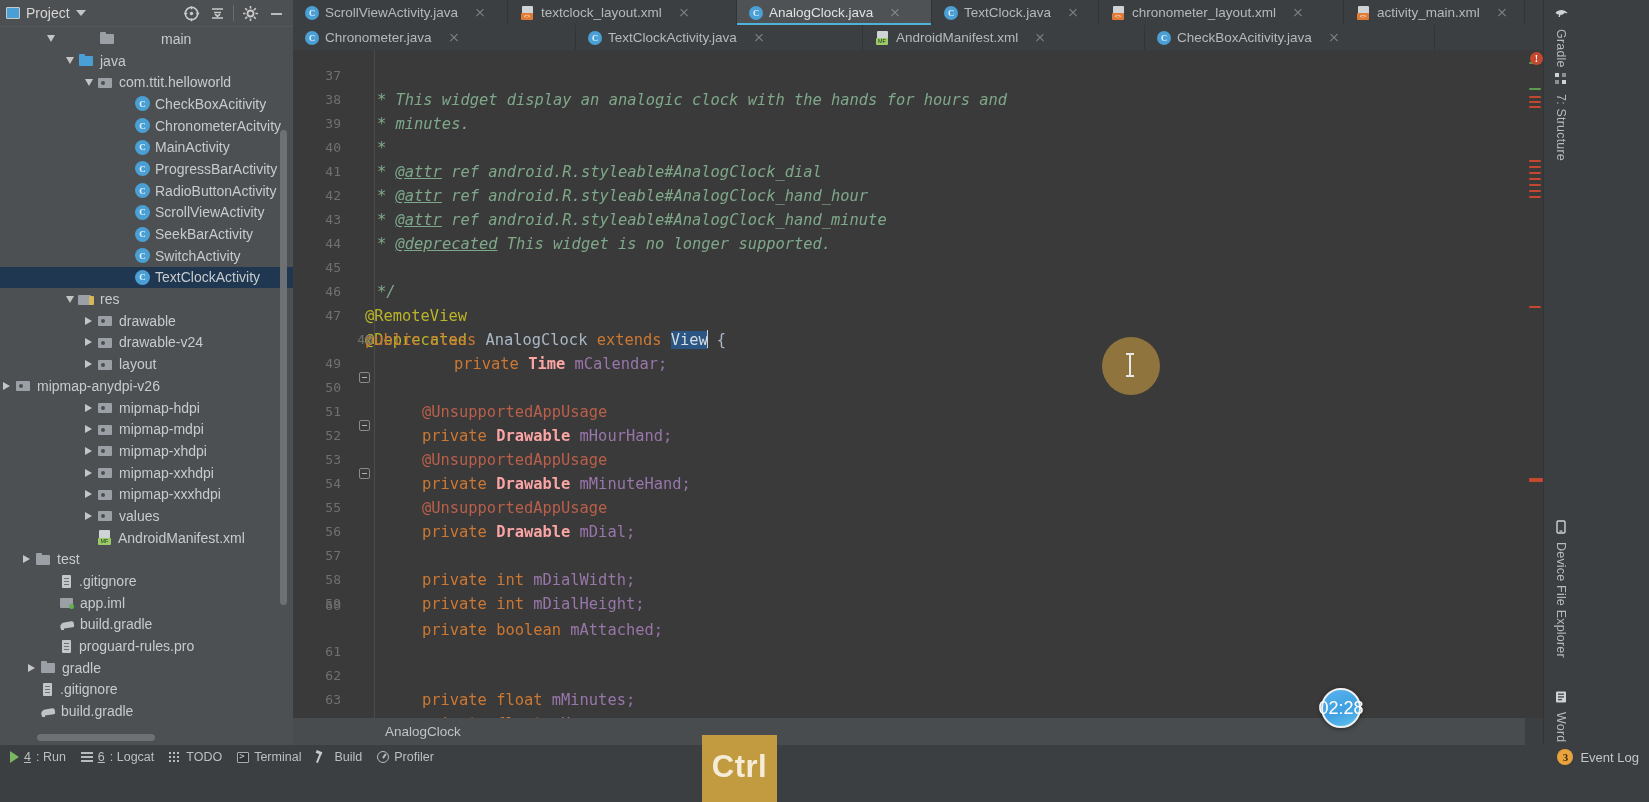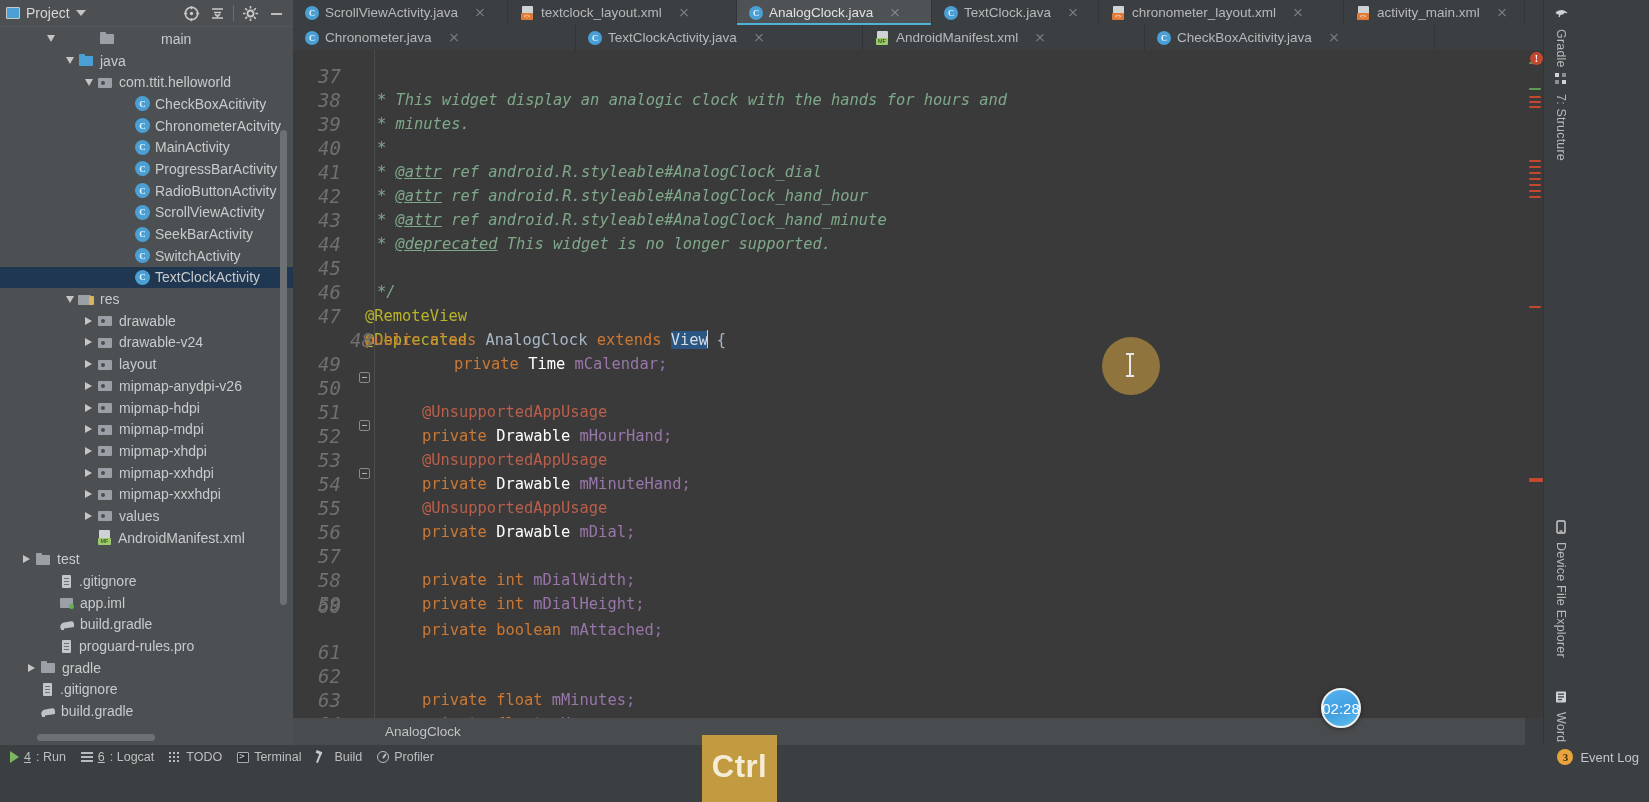--- a/index.html
+++ b/index.html
@@ -215,34 +215,34 @@
     background: #3a3a3a; border-right: 1px solid #4b4b4b;
   }
   #code {
     position: absolute; left: 0; top: 0; width: 1232px; height: 668px;
     font-family: "DejaVu Sans Mono", monospace;
     font-size: 15.4px;
   }
   .cline { position: relative; height: 24px; line-height: 24px; white-space: pre; }
   .lnum {
     position: absolute; left: 0; width: 48px; text-align: right;
-    color: #707070; font-size: 19px; font-family: "DejaVu Sans Mono", monospace; font-style: italic;
+    color: #707070; font-size: 13px; font-family: "DejaVu Sans Mono", monospace;
   }
   .ctext { position: absolute; left: 84px; color: #a9b7c6; }
   .cline.current .ctext { }
   .cline.current::before {
     content:''; position:absolute; left:82px; right:0; top:0; bottom:0;
     background: #414446; z-index: -1;
   }
   .k  { color: #cc7832; }       
   .an { color: #bbb529; }       
   .anr{ color: #bb5f4a; }       
   .cm { color: #7fa88a; font-style: italic; }  
   .cmt{ color: #7fa88a; font-style: italic; text-decoration: underline; } 
-  .ty { color: #ffffff; }       
+  .ty { color: #fca5a5; font-weight: bold; }       
   .fd { color: #9876aa; }       
   .pl { color: #a9b7c6; }
   .sel-tok { background:#2b5582; color:#d6dde3; }
   .caret-bar {
     display:inline-block; width:1.6px; height:18px; background:#cdd2d4;
     vertical-align:-3px; margin:0 -1px;
   }
   .foldmark {
     position:absolute; left:66px; width:11px; height:11px; top:6px;
     border:1px solid #888b8d; border-radius:2px; background:#3a3a3a;
@@ -346,21 +346,21 @@
   .ic-prof::before{content:'';position:absolute;left:4px;top:1px;width:1.6px;height:5px;background:#b8bbbd;transform:rotate(35deg);transform-origin:bottom;}
 
   
   #time-badge {
     position:absolute; left:1321px; top:688px;
     width:40px; height:40px; border-radius:50%;
     background: linear-gradient(160deg,#58b3ef 0%,#3f9fe0 55%,#5fc0ef 100%);
     border:2.5px solid #f0f0f0;
     box-shadow: 0 1px 5px rgba(0,0,0,.45);
     display:flex; align-items:center; justify-content:center;
-    color:#ffffff; font-size:15px;
+    color:#ffffff; font-size:18px;
     font-family:"Liberation Sans", sans-serif;
   }
   #ctrl-key {
     position:absolute; left:702px; top:735px;
     width:75px; height:67px;
     background:#c29a3f;
     display:flex; align-items:flex-start; justify-content:center;
     padding-top:14px;
     color:#f5ecd8; font-size:31px; font-weight:bold;
     letter-spacing:.5px;
@@ -496,21 +496,21 @@
           <span class="ticon ic-pkg"></span>
           <span>drawable-v24</span>
         </div>
         <div class="trow" style="padding-left: 82px;">
           <span class="twist">
             <i class="tri-r"></i>
           </span>
           <span class="ticon ic-pkg"></span>
           <span>layout</span>
         </div>
-        <div class="trow" style="padding-left: 82px;">
+        <div class="trow" style="">
           <span class="twist">
             <i class="tri-r"></i>
           </span>
           <span class="ticon ic-pkg"></span>
           <span>mipmap-anydpi-v26</span>
         </div>
         <div class="trow" style="padding-left: 82px;">
           <span class="twist">
             <i class="tri-r"></i>
           </span>

